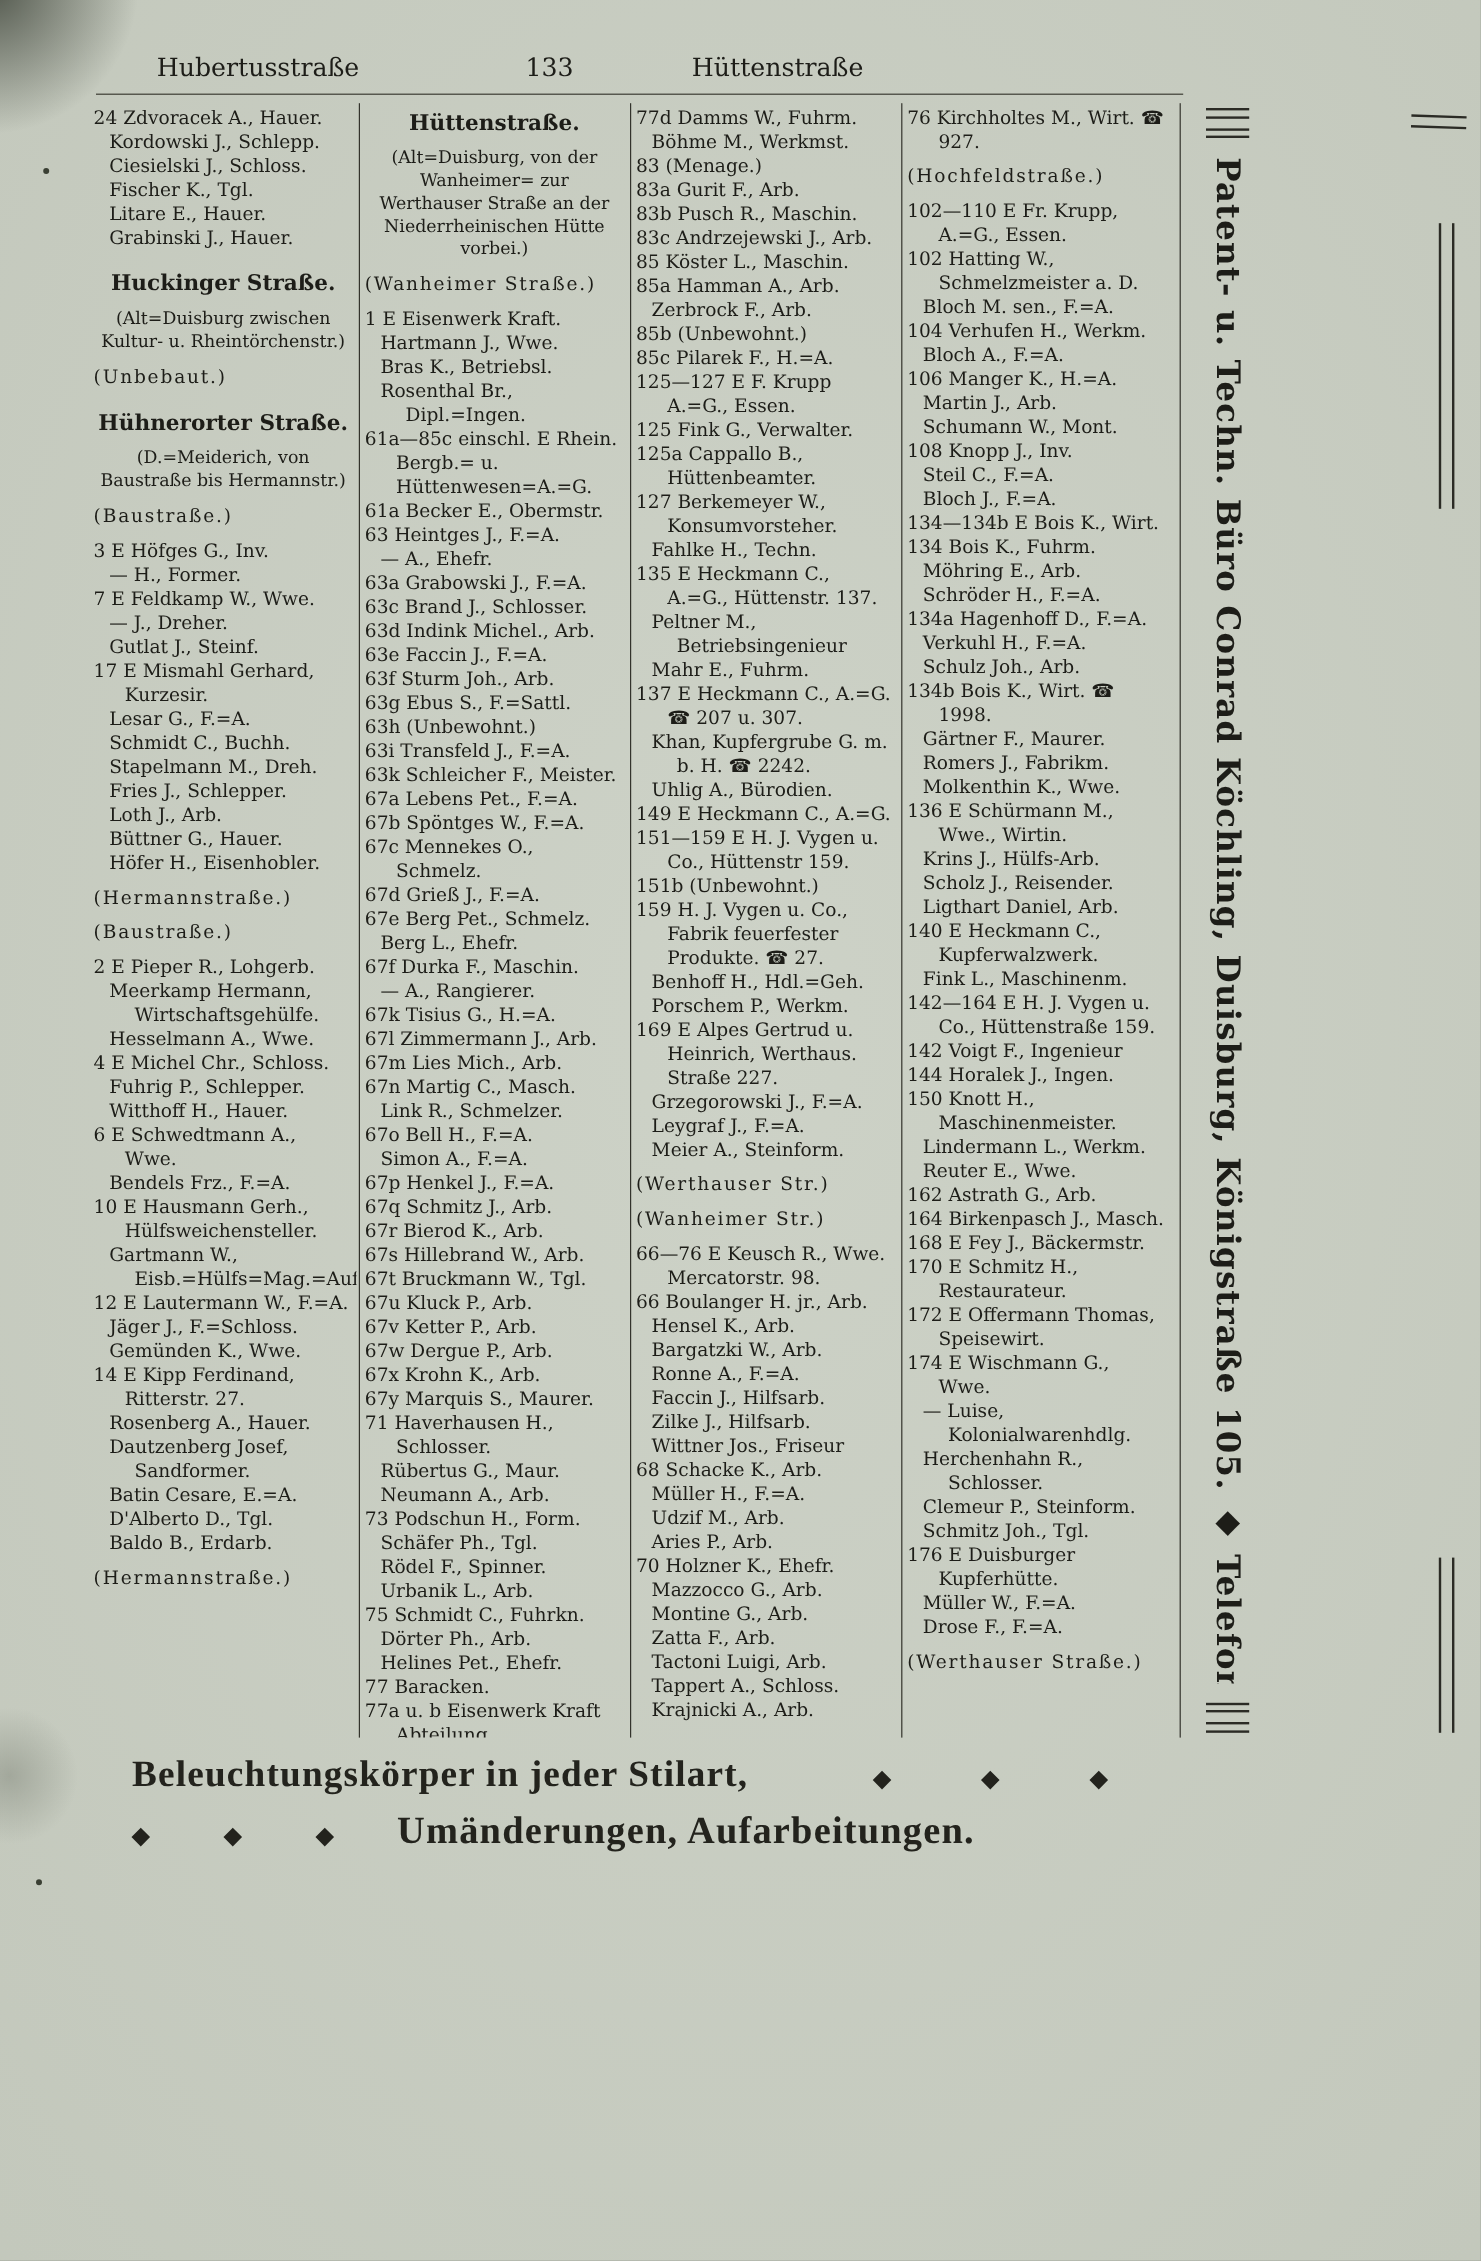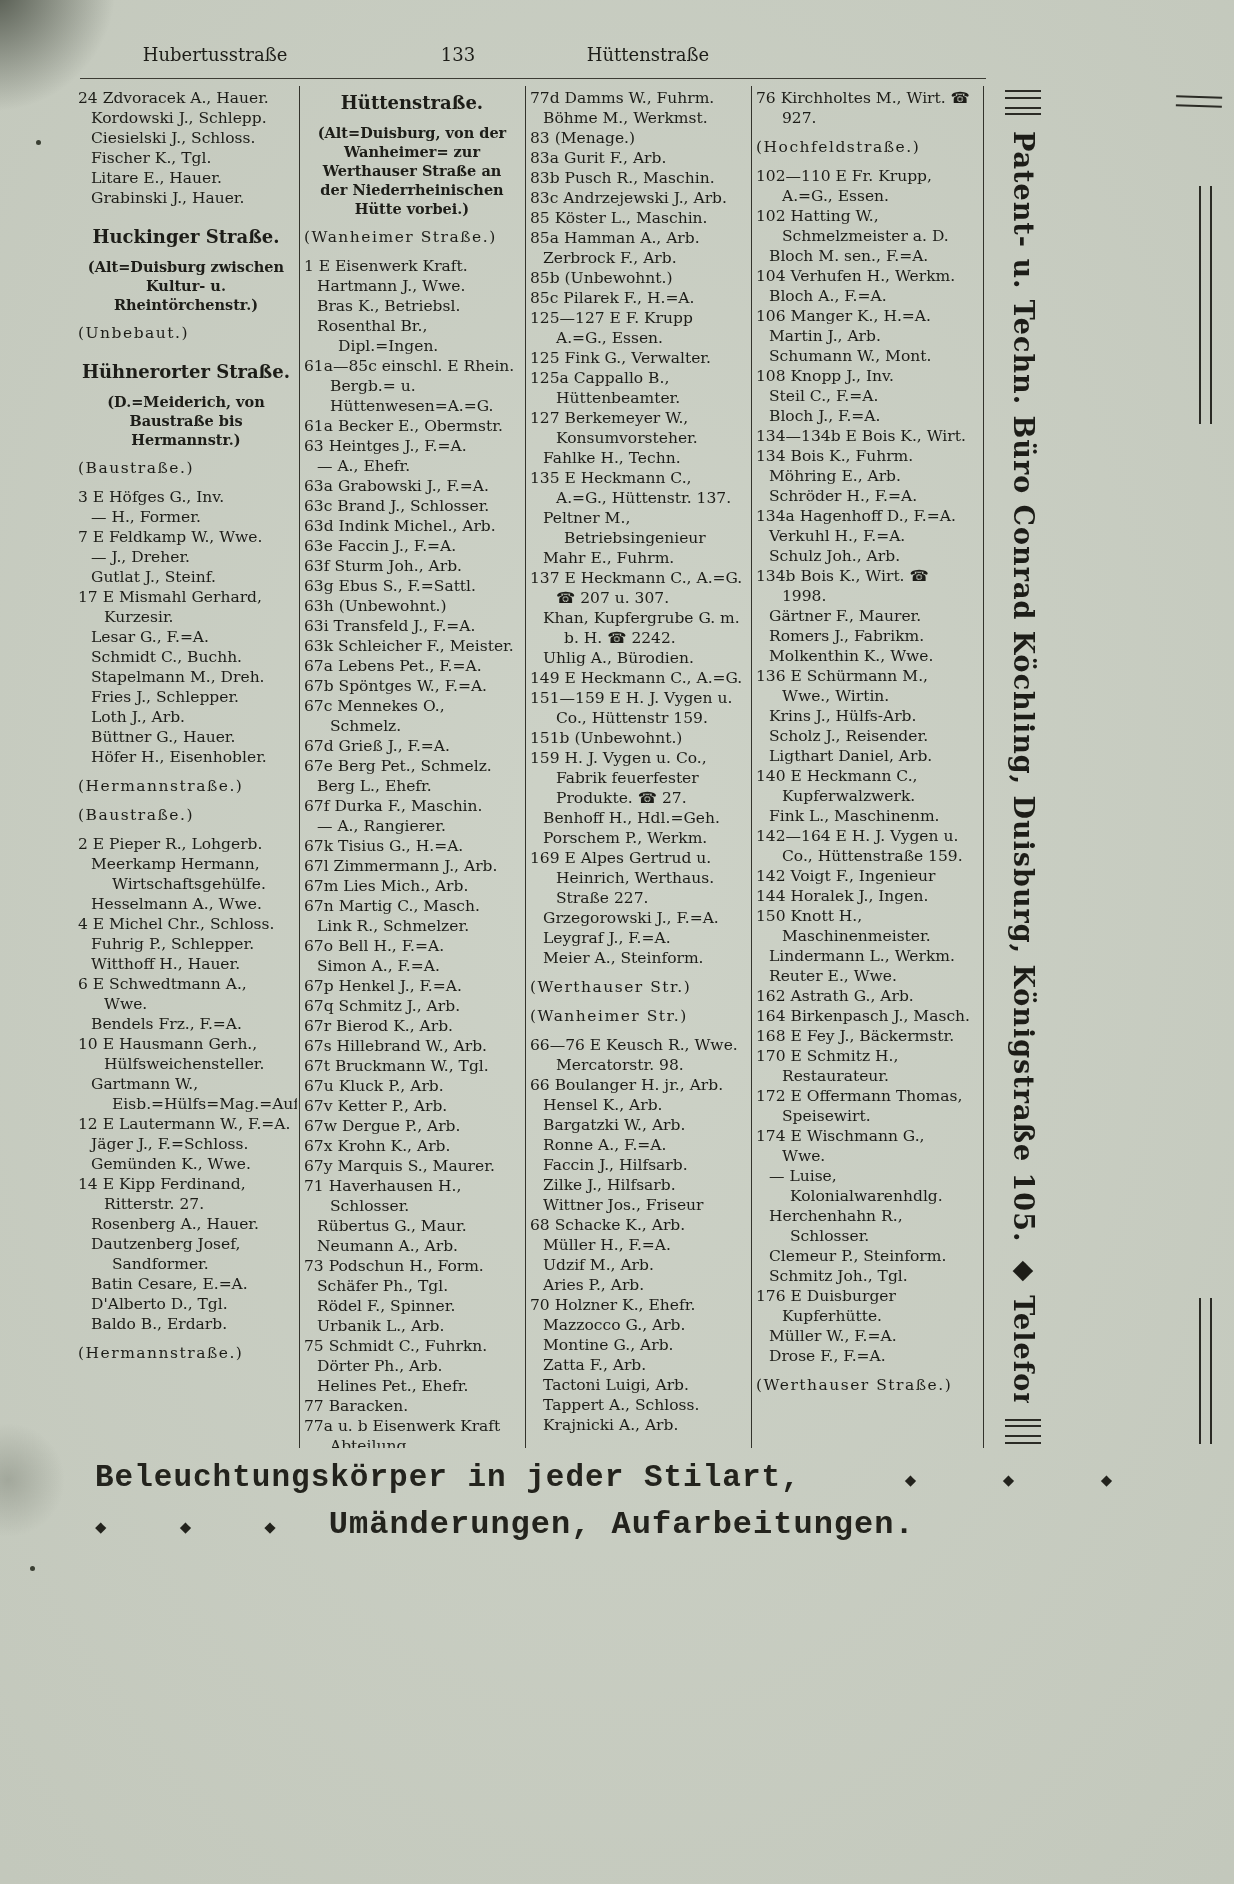--- a/index.html
+++ b/index.html
@@ -5,47 +5,47 @@
   html,body { margin:0; padding:0; background:#9aa096; }
   .page {
     position:relative; width:1234px; height:1884px; overflow:hidden;
     font-family:"DejaVu Serif", serif; color:#1d1d18;
     background:
       radial-gradient(circle 130px at -8px -12px, rgba(32,38,28,.7), rgba(32,38,28,0) 95%),
       radial-gradient(circle 60px at 8px 1480px, rgba(60,66,54,.25), rgba(60,66,54,0) 95%),
       radial-gradient(ellipse 900px 1400px at 50% 45%, #cdd2c7, #c3c8bc);
   }
   
-  .hdr { position:absolute; top:44px; left:0; width:100%; height:26px; font-size:18px; }
+  .hdr { position:absolute; top:44px; left:0; width:100%; height:26px; font-size:21px; }
   .hdr span { position:absolute; transform:translateX(-50%); white-space:nowrap; }
   .h-left  { left:215px; }
   .h-num   { left:458px; }
   .h-right { left:648px; }
   .hdr-rule { position:absolute; left:80px; top:78px; width:906px; height:1px; background:#3c3c34; }
   
   .cols { position:absolute; left:76px; top:86px; width:907px; height:1362px; display:flex; border-right:1px solid #33332c; }
   .col  { width:221px; height:100%; overflow:hidden; box-sizing:border-box; padding:2px 3px 0 2px; }
   .vsep { width:1px; background:#33332c; height:100%; margin:0 2px; flex:0 0 1px; }
   .ln   { font-size:15.5px; line-height:20px; padding-left:26px; text-indent:-26px; }
   .ln-p { padding-left:34px; text-indent:-21px; }
   .ln-h { font-size:18px; font-weight:bold; text-align:center; padding:0; text-indent:0; margin:16px 0 8px; line-height:25px; }
   .col .ln-h:first-child { margin-top:2px; }
-  .ln-n { text-align:center; padding:0 4px; text-indent:0; font-size:14.5px; line-height:19px; margin:3px 0;font-weight:bold; }
+  .ln-n { text-align:center; padding:0 4px; text-indent:0; font-size:14.5px; line-height:19px; margin:3px 0; }
   .ln-c { text-align:left; padding:0; text-indent:0; letter-spacing:1.5px; margin:9px 0; }
   
   .sidebar { position:absolute; left:994px; top:86px; width:58px; height:1362px; display:flex; flex-direction:column; align-items:center; }
   .sb-mark { width:36px; height:5px; border-top:2px solid #2b2b25; border-bottom:2px solid #2b2b25; margin:4px 0; }
   .sb-text { flex:1 1 auto; writing-mode:vertical-rl; font-weight:bold; font-size:27px; letter-spacing:1px; margin:12px 0; white-space:nowrap; overflow:hidden; }
   
   .edge-h { position:absolute; right:12px; top:96px; width:46px; height:7px; border-top:2px solid #2b2b25; border-bottom:2px solid #2b2b25; transform:rotate(2deg); }
   .edge-v { position:absolute; right:22px; width:9px; border-left:2px solid #2b2b25; border-right:2px solid #2b2b25; }
   .edge-v1 { top:186px; height:238px; }
   .edge-v2 { top:1298px; height:146px; }
   
-  .banner { position:absolute; left:95px; top:1460px; width:1050px; font-family:Liberation Mono, monospace; font-weight:bold; color:#23231d; }
+  .banner { position:absolute; left:110px; top:1460px; width:1050px; font-family:Liberation Serif, serif; font-weight:bold; color:#23231d; }
   .b-row { display:flex; align-items:center; white-space:nowrap; }
   .b-row1 { font-size:31px; letter-spacing:1px; }
   .b-row2 { font-size:32px; letter-spacing:1px; margin-top:11px; }
   .diamond { font-size:19px; line-height:1; }
   .d-right { margin-left:38px; }
   .d-right .diamond { margin-left:66px; }
   .d-left .diamond { margin-right:52px; }
   .b-row2 .txt { }
   .speck { position:absolute; width:5px; height:5px; border-radius:50%; background:#3a3f33; }
 </style>

